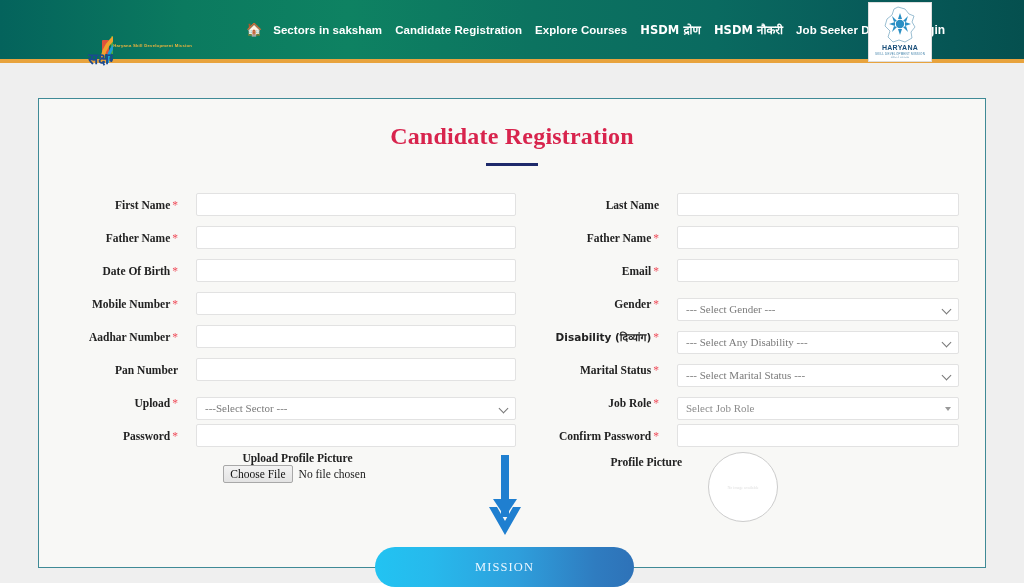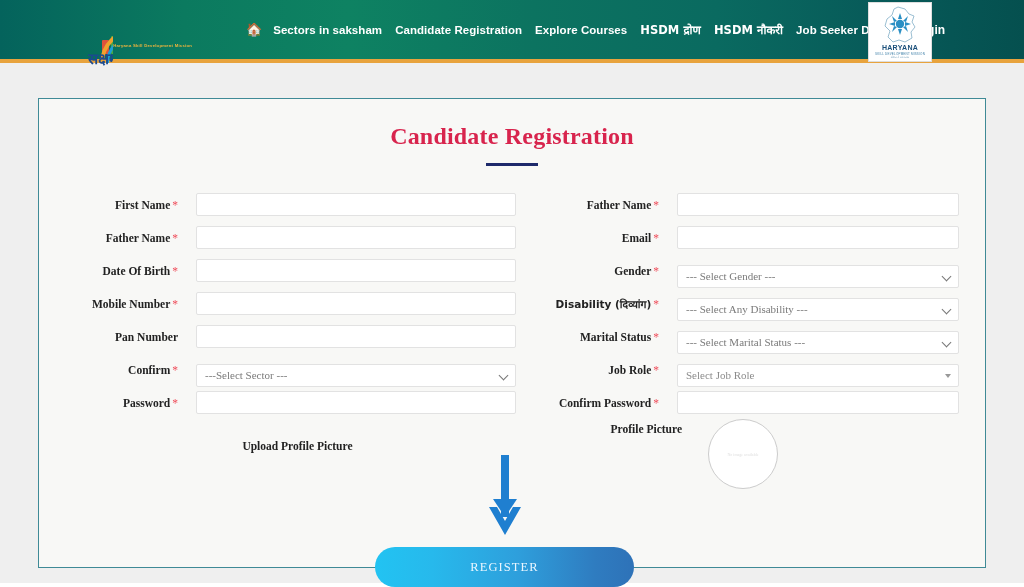--- a/index.html
+++ b/index.html
@@ -403,53 +403,71 @@
             </div>
         </div>
 
         <div class="row">
           <div class="lbl"><span>Mobile Number</span><span class="req">*</span></div>
           <div class="fld">
               <input class="txt" type="text" value="" style="">
             </div>
         </div>
 
+        <div class="row">
+          <div class="lbl"><span>Aadhar Number</span><span class="req">*</span></div>
+          <div class="fld">
+              <input class="txt" type="text" value="" style="">
+            </div>
+        </div>
 
         <div class="row">
           <div class="lbl">Pan Number</div>
           <div class="fld">
               <input class="txt" type="text" value="" style="">
             </div>
         </div>
 
         <div class="row">
-          <div class="lbl"><span>Confirm</span><span class="req">*</span></div>
+          <div class="lbl"><span>Upload</span><span class="req">*</span></div>
           <div class="fld">
             <div class="sel">
               <span>---Select Sector ---</span>
               <span class="caret"></span>
             </div>
           </div>
         </div>
 
         <div class="row">
           <div class="lbl"><span>Password</span><span class="req">*</span></div>
           <div class="fld">
               <input class="txt" type="password" value="" style="">
             </div>
         </div>
 
         <div class="row filerow">
           <div class="lbl">Upload Profile Picture</div>
+          <div class="fld">
+            <div class="file-ctl">
+              <span class="file-btn">Choose File</span>
+              <span class="file-name">No file chosen</span>
+            </div>
+          </div>
         </div>
 
       </div>
 
       <div class="col right">
 
+        <div class="row">
+          <div class="lbl">Last Name</div>
+          <div class="fld">
+              <input class="txt" type="text" value="" style="">
+            </div>
+        </div>
 
         <div class="row">
           <div class="lbl"><span>Father Name</span><span class="req">*</span></div>
           <div class="fld">
               <input class="txt" type="text" value="" style="">
             </div>
         </div>
 
         <div class="row">
           <div class="lbl"><span>Email</span><span class="req">*</span></div>
@@ -520,13 +538,13 @@
 </div>
 
 <div class="arrow">
   <svg width="36" height="88" viewBox="0 0 36 88">
     <rect x="14" y="0" width="8" height="62" fill="#1f7fd0"></rect>
     <path d="M2 52 L18 80 L34 52 L26 52 L18 66 L10 52 Z" fill="#1f7fd0"></path>
     <path d="M18 62 L6 44 L30 44 Z" fill="#1f7fd0"></path>
   </svg>
 </div>
 
-<button class="register-btn">REGISTER</button>
+<button class="register-btn">MISSION</button>
 
 </body></html>

